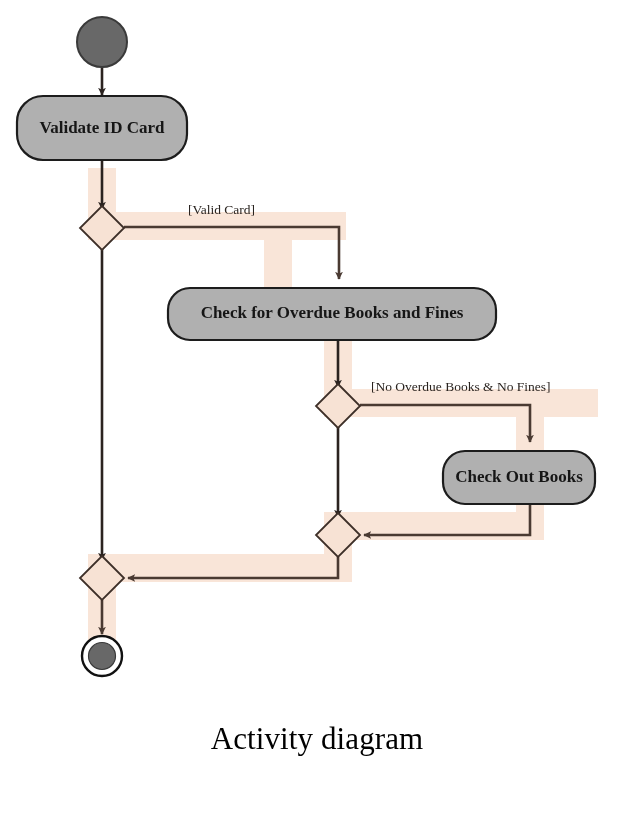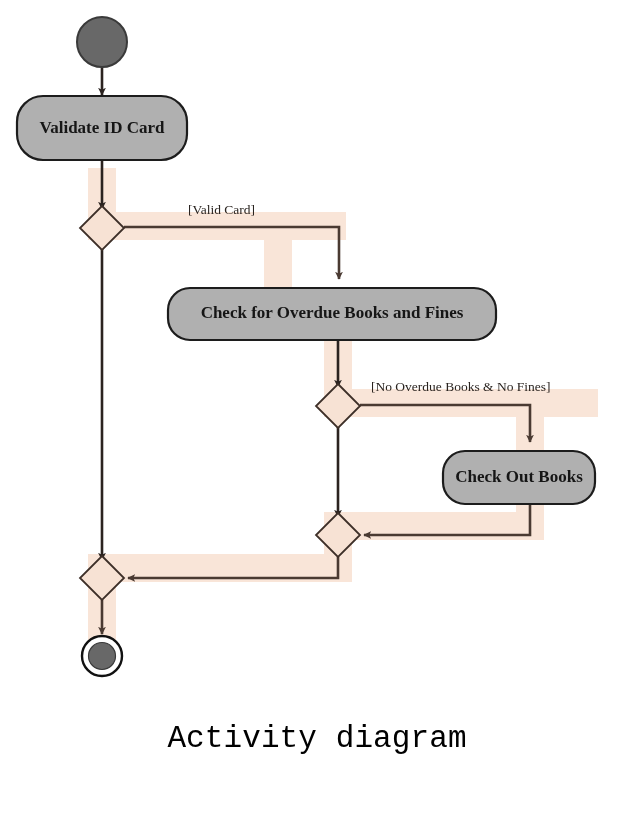--- a/index.html
+++ b/index.html
@@ -42,21 +42,21 @@
     fill: #2a2420;
     text-anchor: start;
     dominant-baseline: middle;
   }
   .caption {
     position: absolute;
     left: 0;
     width: 634px;
     top: 718px;
     text-align: center;
-    font-family: Liberation Mono, monospace;
+    font-family: Liberation Serif, serif;
     font-size: 31px;
     line-height: 41px;
     color: #000000;
     letter-spacing: 0.1px;
   }
   .caption-line {
     display: block;
   }
 </style>
 </head>

